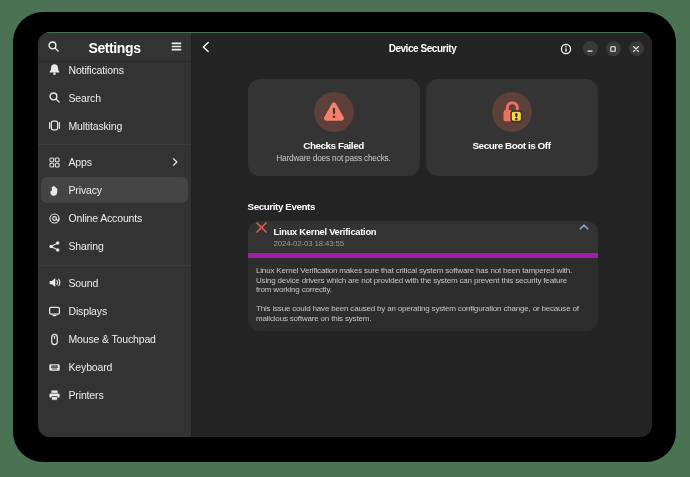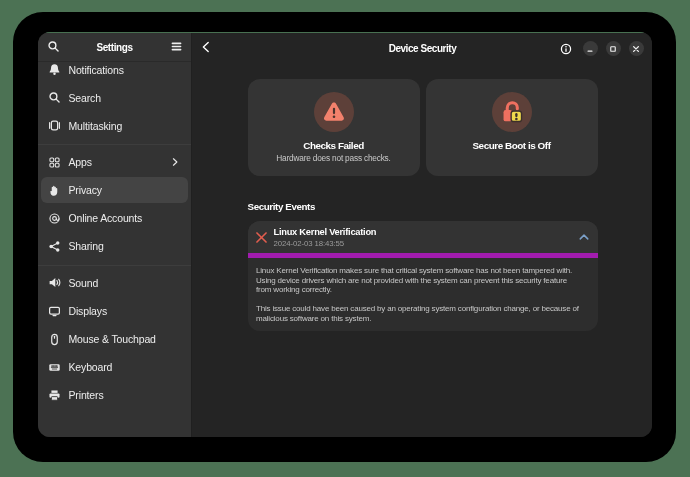--- a/index.html
+++ b/index.html
@@ -26,21 +26,21 @@
   #sidebar {
     position:absolute; left:0; top:0; bottom:0; width:154px;
     background:#333333; border-right:1px solid #202020;
   }
   #sidebar-header {
     position:absolute; left:0; top:0; width:100%; height:30px;
     border-bottom:1px solid #2a2a2a;
     display:flex; align-items:center; padding:0 4px;
   }
   #sidebar-title {
-    flex:1; text-align:center; color:#ffffff; font-weight:700; font-size:10px;
+    flex:1; text-align:center; color:#ffffff; font-weight:700; font-size:14px;
     letter-spacing:-0.4px; padding-top:2px;
   }
   .hdr-icon-btn {
     width:22px; height:22px; display:flex; align-items:center; justify-content:center;
     color:#eeeeee; flex:none;
   }
   #sidebar-list {
     position:absolute; left:0; top:30px; right:0; bottom:0; overflow:hidden;
     display:flex; flex-direction:column;
   }
@@ -107,21 +107,21 @@
   .sumcard .card-subtitle {
     margin-top:2px; color:#c9c9c9; font-size:8.3px; letter-spacing:-0.2px;
   }
   #events-heading {
     margin-top:25px; color:#ffffff; font-weight:700; font-size:9.8px; letter-spacing:-0.4px;
   }
   #events-card {
     margin-top:9px; border-radius:12px; overflow:hidden; background:#2d2d2d;
   }
   #event-header {
-    height:32px; background:#333333; display:flex; align-items:center; padding:0 6.5px 0 7px; gap:6px;
+    height:32px; background:#333333; display:flex; padding:0 6.5px 0 7px; gap:6px;
   }
   #event-x { flex:none; display:flex; color:#e25d4e; }
   #event-titles { flex:1; display:flex; flex-direction:column; justify-content:center; }
   #event-title {
     color:#ffffff; font-weight:700; font-size:9.3px; letter-spacing:-0.25px; line-height:11px;
   }
   #event-timestamp {
     color:#9b9b9b; font-size:7.8px; letter-spacing:-0.1px; line-height:9px; margin-top:1px;
   }
   #event-chevron { flex:none; display:flex; color:#7ba0c9; padding-right:1px; }

